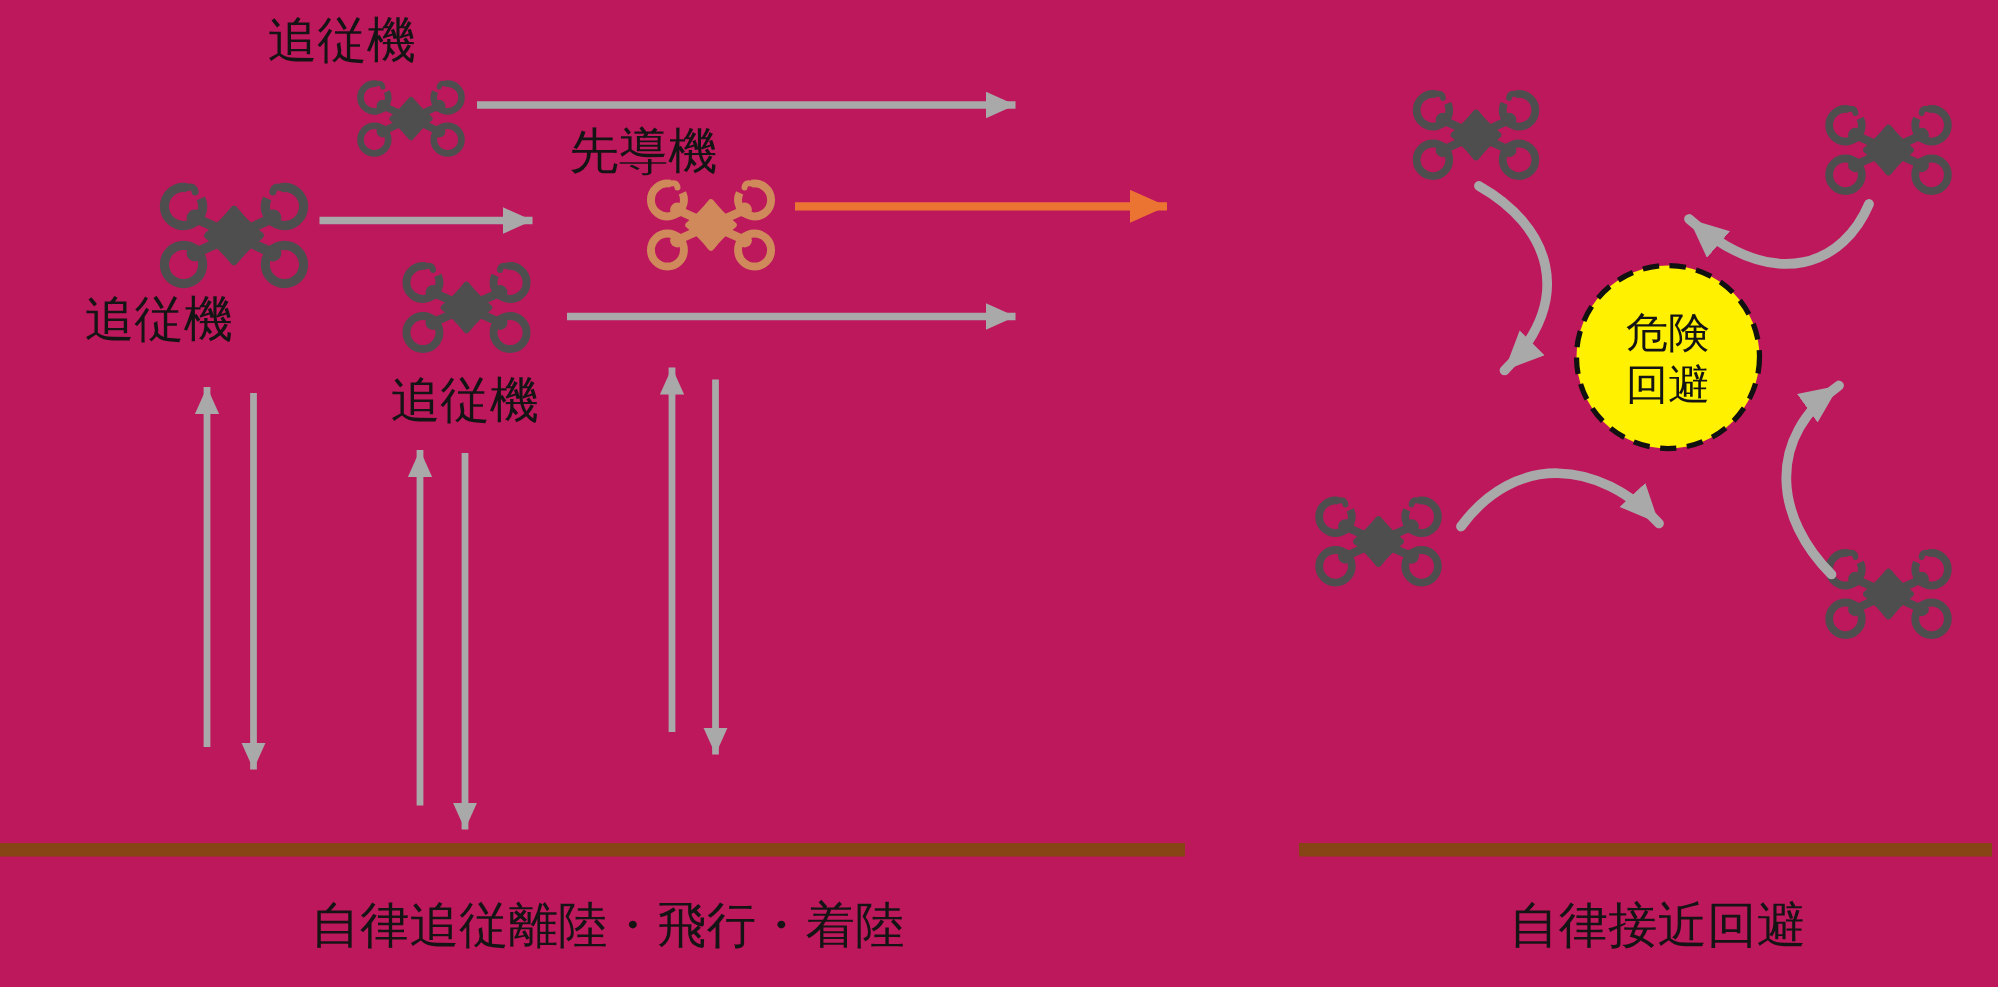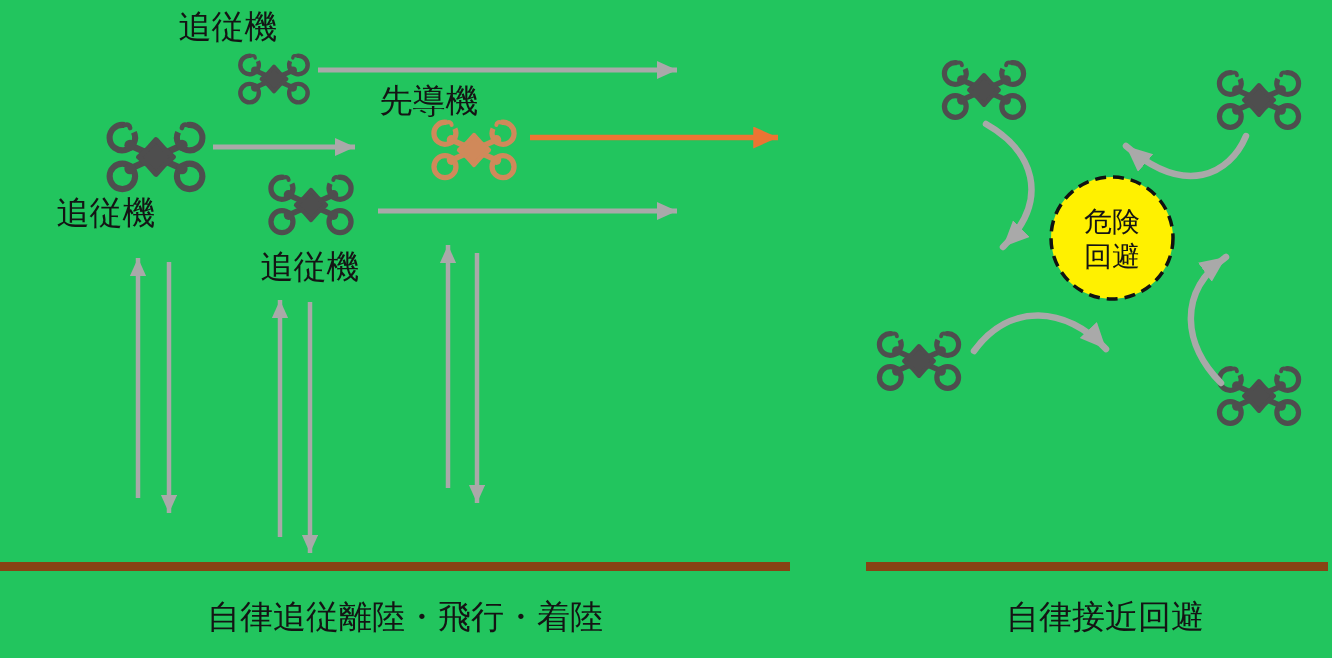--- a/index.html
+++ b/index.html
@@ -1,20 +1,20 @@
 <!DOCTYPE html>
 <html><head>
 <meta charset="utf-8">
 <style>
   html, body { margin: 0; padding: 0; background: #ffffff; }
   .canvas-wrap {
     position: relative;
     width: 1332px;
     height: 658px;
-    background: #22c55e;
+    background: #be185d;
     overflow: hidden;
     font-family: "Liberation Sans", "DejaVu Sans", sans-serif;
   }
   svg text {
     font-family: "Liberation Sans", "DejaVu Sans", sans-serif;
     fill: #141414;
   }
   .lbl        { font-size: 33px; }
   .caption    { font-size: 33px; }
   .hazard-txt { font-size: 28px; }

